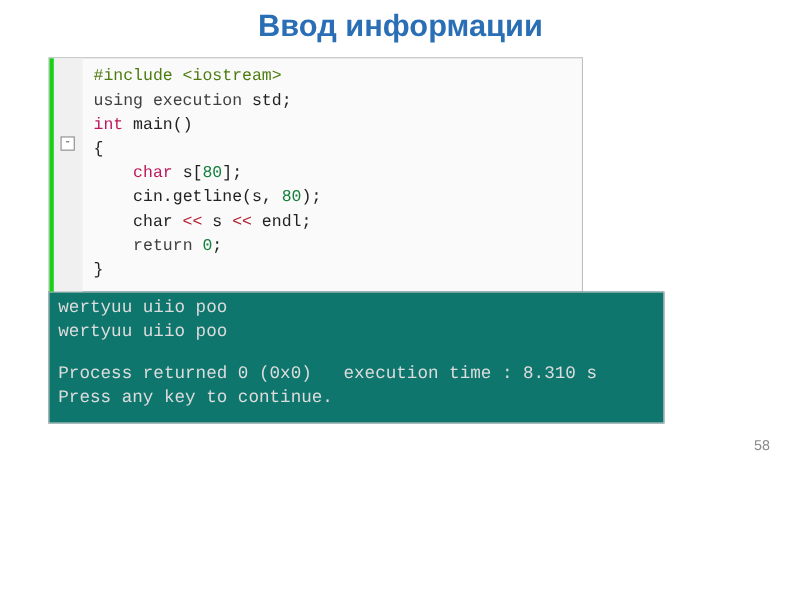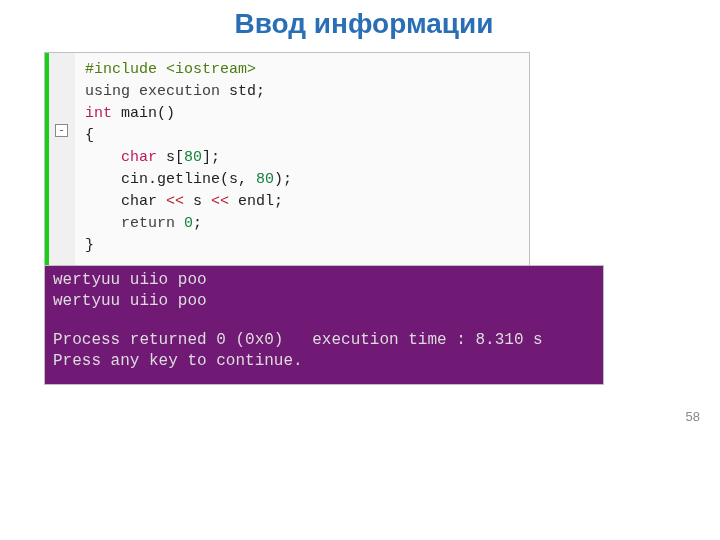--- a/index.html
+++ b/index.html
@@ -14,24 +14,24 @@
   .rule { width: 4px; background: #17d117; align-self: stretch; }
   .gutter { width: 26px; background: #f0f0f0; position: relative; }
   .fold { position: absolute; left: 6px; top: 71px; width: 13px; height: 13px; border: 1px solid #888; background: #fff; color: #555; font-size: 11px; line-height: 11px; text-align: center; font-family: "Courier New", monospace; }
   .code { padding: 6px 10px 8px 10px; font-family: "Courier New", monospace; font-size: 15px; line-height: 22px; white-space: pre; color: #222; }
   .pp { color: #4d7c0f; }
   .kw { color: #404040; }
   .ty { color: #be185d; }
   .nm { color: #15803d; }
   .op { color: #b02030; }
 
-  .console { width: 560px; background: #701a75; color: #dcdcdc; font-family: "Courier New", monospace; font-size: 16px; line-height: 21px; padding: 4px 8px 12px 8px; margin-top: -1px; white-space: pre; border: 1px solid #bfc0c1; }
+  .console { width: 560px; background: #0f766e; color: #dcdcdc; font-family: "Courier New", monospace; font-size: 16px; line-height: 21px; padding: 4px 8px 12px 8px; margin-top: -1px; white-space: pre; border: 1px solid #bfc0c1; }
   .console .gap { height: 18px; }
 
-  .pagenum { position: absolute; right: 20px; bottom: 10px; font-size: 13px; color: #8a8a8a; }
+  .pagenum { position: absolute; right: 20px; bottom: 22px; font-size: 13px; color: #8a8a8a; }
 </style>
 </head>
 <body>
 
 <div class="slide">
   <div class="title">Ввод информации</div>
 
 
   <div class="code-block">
     <div class="code-inner">

